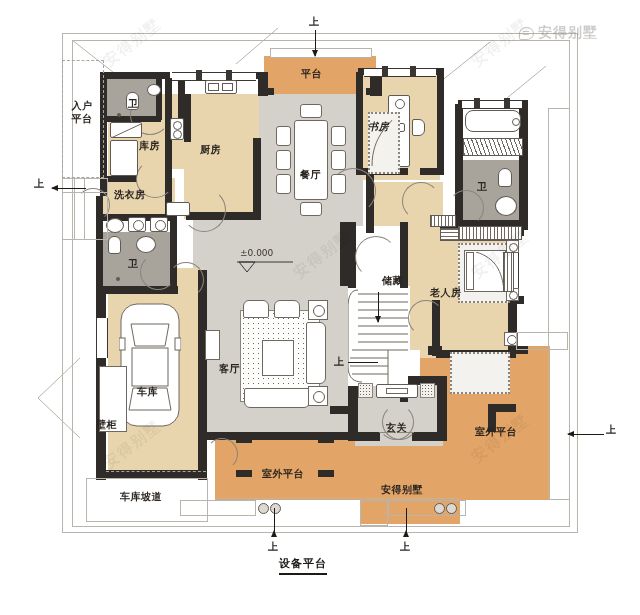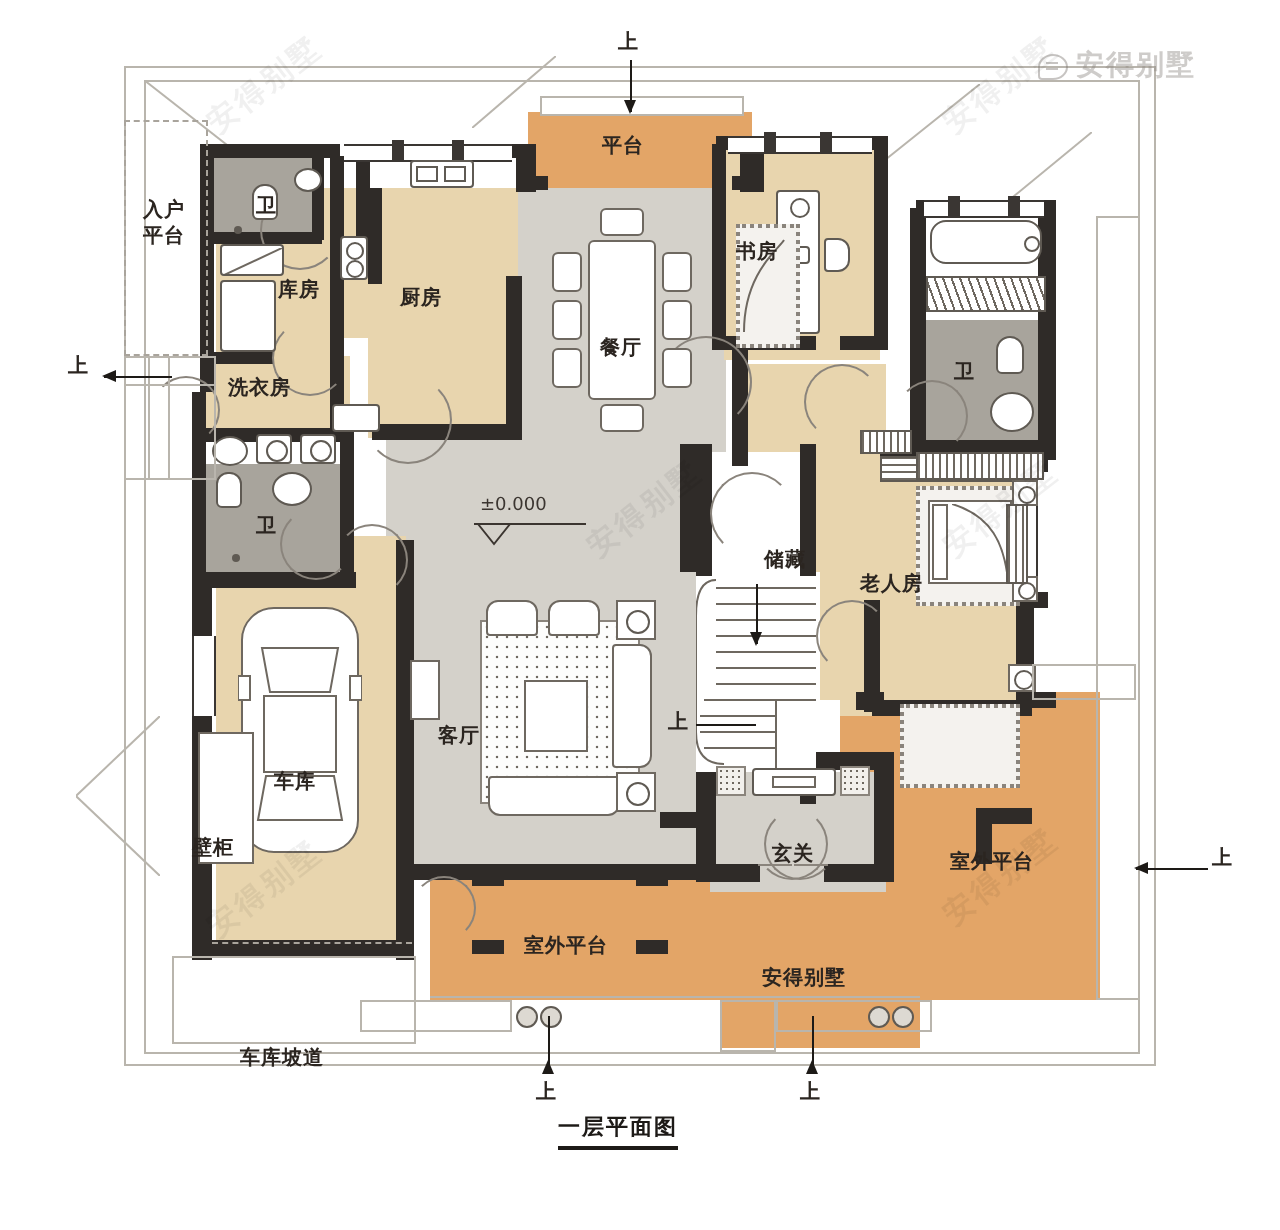--- a/index.html
+++ b/index.html
@@ -473,40 +473,40 @@
   </div>
 
   <div class="lbl two" style="left:69px;top:100px;">入户平台</div>
   <div class="lbl" style="left:128px;top:98px;">卫</div>
   <div class="lbl" style="left:139px;top:140px;">库房</div>
   <div class="lbl" style="left:114px;top:189px;">洗衣房</div>
   <div class="lbl" style="left:128px;top:258px;">卫</div>
   <div class="lbl" style="left:200px;top:144px;">厨房</div>
   <div class="lbl" style="left:301px;top:68px;">平台</div>
   <div class="lbl" style="left:300px;top:169px;">餐厅</div>
-  <div class="lbl" style="left:368px;top:121px;">书房</div>
+  <div class="lbl" style="left:368px;top:121px;font-style:italic;">书房</div>
   <div class="lbl" style="left:477px;top:181px;">卫</div>
   <div class="lbl" style="left:382px;top:275px;">储藏</div>
   <div class="lbl" style="left:430px;top:287px;">老人房</div>
   <div class="lbl" style="left:219px;top:363px;">客厅</div>
   <div class="lbl" style="left:137px;top:386px;">车库</div>
   <div class="lbl" style="left:96px;top:419px;">壁柜</div>
-  <div class="lbl" style="left:120px;top:491px;margin-top:33px;">车库坡道</div>
+  <div class="lbl" style="left:120px;top:491px;">车库坡道</div>
   <div class="lbl" style="left:386px;top:422px;">玄关</div>
   <div class="lbl" style="left:262px;top:468px;">室外平台</div>
   <div class="lbl" style="left:381px;top:484px;">安得别墅</div>
   <div class="lbl" style="left:475px;top:426px;">室外平台</div>
 
   <div class="wm" style="left:100px;top:56px;">安得别墅</div>
   <div class="wm" style="left:468px;top:56px;">安得别墅</div>
   <div class="wm" style="left:290px;top:268px;">安得别墅</div>
   <div class="wm" style="left:100px;top:458px;">安得别墅</div>
   <div class="wm" style="left:468px;top:452px;">安得别墅</div>
   <div class="wm" style="left:468px;top:268px;">安得别墅</div>
 
   <div id="logo">
     <span class="bub"></span>
     <span class="txt">安得别墅</span>
   </div>
 
-  <div id="plan-title">一层平面图</div>
+  <div id="plan-title">设备平台</div>
 
 </div>
 
 </body></html>

